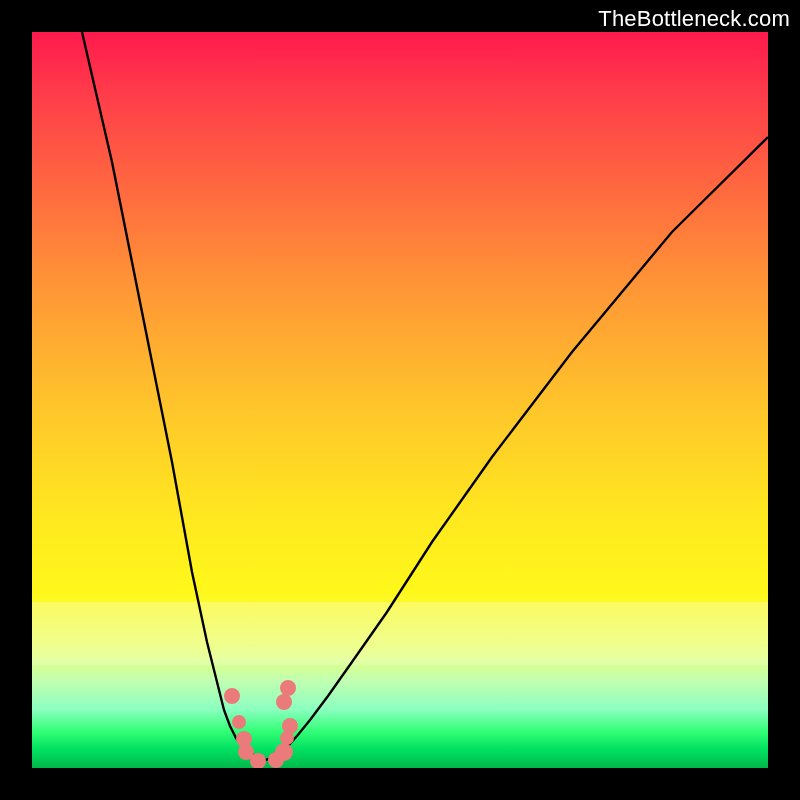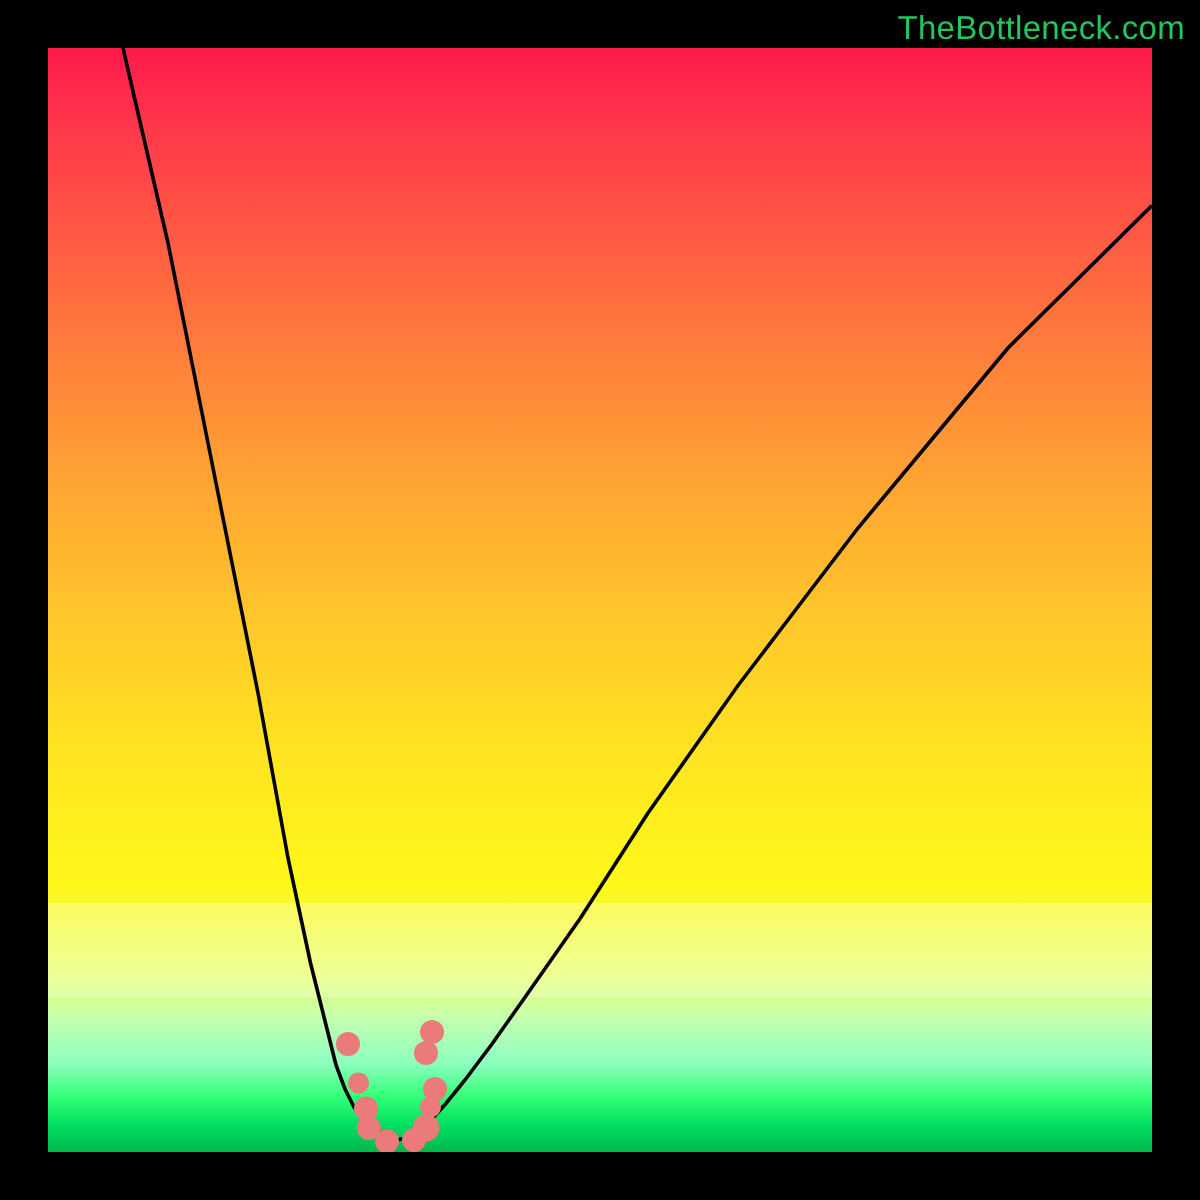--- a/index.html
+++ b/index.html
@@ -42,21 +42,21 @@
   .pale-band {
     position: absolute;
     left: 0;
     width: 100%;
     background: rgba(255,255,255,0.25);
   }
   .watermark {
     position: absolute;
     top: 6px;
     right: 10px;
-    color: #22c55e;
+    color: #ffffff;
     font-size: 22px;
     font-weight: 500;
     letter-spacing: 0.2px;
     user-select: none;
   }
   svg.curves {
     position: absolute;
     left: 0; top: 0;
     width: 736px; height: 736px;
   }

